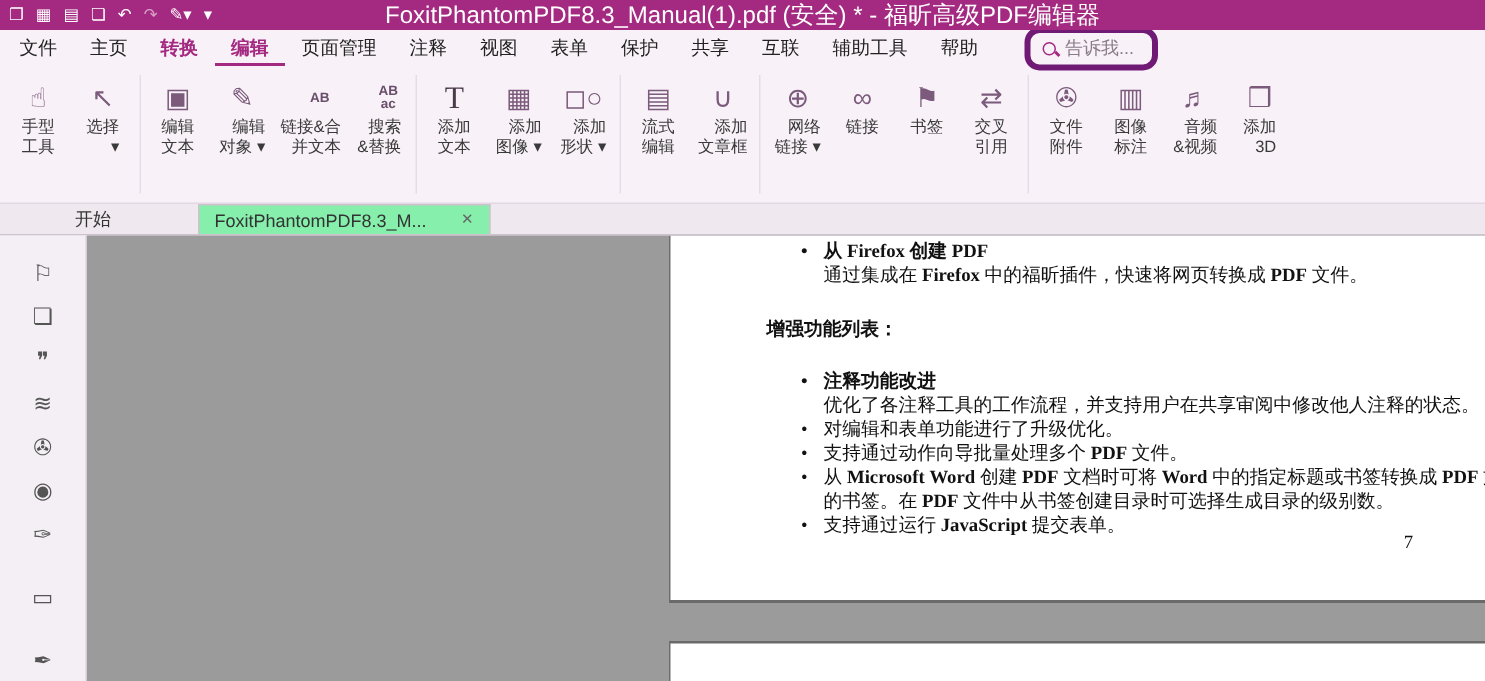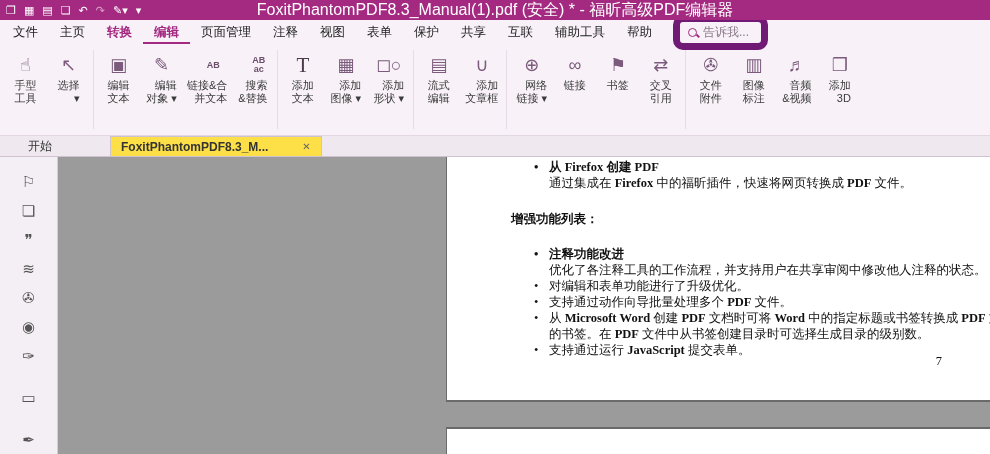--- a/index.html
+++ b/index.html
@@ -13,43 +13,43 @@
   .qat-btn{font-size:11px;line-height:20px;color:#fff;cursor:default;}
   .qat-btn.dim{opacity:.55;}
   .title{position:absolute;left:0;right:0;text-align:center;font-size:16px;color:#fff;z-index:1;}
 
   
   .menubar{height:24px;background:var(--ribbon-bg);display:flex;align-items:center;padding-left:2px;}
   .menu-items{display:flex;align-items:stretch;height:100%;}
   .menu-item{display:flex;align-items:center;padding:0 11px;font-size:12.5px;color:#222;cursor:default;}
   .menu-item.accent{color:var(--accent);font-weight:bold;text-align:right;}
   .menu-item.active{color:var(--accent);font-weight:bold;box-shadow:inset 0 -2px var(--accent);}
-  .search-pill{display:flex;align-items:center;gap:6px;margin-left:10px;padding:2px 12px 2px 8px;
-               border:7px solid #701a75;border-radius:10px;color:#8a7a8a;font-size:12px;}
+  .search-pill{display:flex;align-items:center;gap:6px;margin-left:20px;padding:2px 12px 2px 8px;
+               border:4px solid #701a75;border-radius:10px;color:#8a7a8a;font-size:12px;}
   .mag{position:relative;width:7px;height:7px;border:1.5px solid var(--accent);border-radius:50%;display:inline-block;}
   .mag::after{content:"";position:absolute;width:4px;height:1.5px;background:var(--accent);
               right:-3.5px;bottom:-1px;transform:rotate(45deg);}
 
   
   .ribbon{height:92px;background:var(--ribbon-bg);border-bottom:1px solid #E2D7E2;
           display:flex;align-items:stretch;padding:3px 4px 0 4px;box-sizing:border-box;}
   .rgroup{display:flex;}
   .rsep{width:1px;background:#E6DBE6;margin:3px 3px 6px 3px;}
   .rbtn{min-width:35px;padding:4px 4px 0 4px;display:flex;flex-direction:column;align-items:center;border-radius:2px;cursor:default;}
   .ricon{height:28px;display:flex;align-items:center;justify-content:center;font-size:18px;color:#7b5a7b;}
   .ricon.txt{font-size:9px;font-weight:bold;line-height:9px;white-space:pre-line;text-align:center;color:#6a4f6a;margin-left:12px;}
   .ricon.letter{font-family:"Liberation Serif","DejaVu Serif",serif;font-size:21px;color:#4a3a4a;}
   .rlabel{font-size:11px;line-height:13px;text-align:right;color:#3a3a3a;white-space:pre-line;}
 
   
   .tabbar{height:21px;background:#EFE9EF;border-bottom:1px solid #CEC2CE;
-          display:flex;align-items:flex-end;padding-left:18px;box-sizing:border-box;}
+          display:flex;align-items:flex-end;padding-left:40px;box-sizing:border-box;}
   .tab{height:20px;display:flex;align-items:center;justify-content:space-between;
        min-width:92px;padding:0 10px;font-size:12px;color:#333;cursor:default;box-sizing:border-box;}
-  .tab.active{background:#fde047;border:1px solid #CEC2CE;border-bottom:none;min-width:150px;gap:26px;font-weight:bold;}
+  .tab.active{background:#86efac;border:1px solid #CEC2CE;border-bottom:none;min-width:150px;gap:15px;}
   .tab-close{font-size:10px;color:#666;margin-left:8px;}
 
   
   .main{display:flex;height:297px;}
   .sidebar{width:58px;background:#F4EFF4;border-right:1px solid #D6CBD6;
            display:flex;flex-direction:column;align-items:center;padding-top:10px;box-sizing:border-box;}
   .side-icon{height:30px;width:100%;display:flex;align-items:center;justify-content:center;
              font-size:15px;color:#555;cursor:default;}
   .side-icon:nth-child(8),.side-icon:nth-child(9){margin-top:13px;}
 

